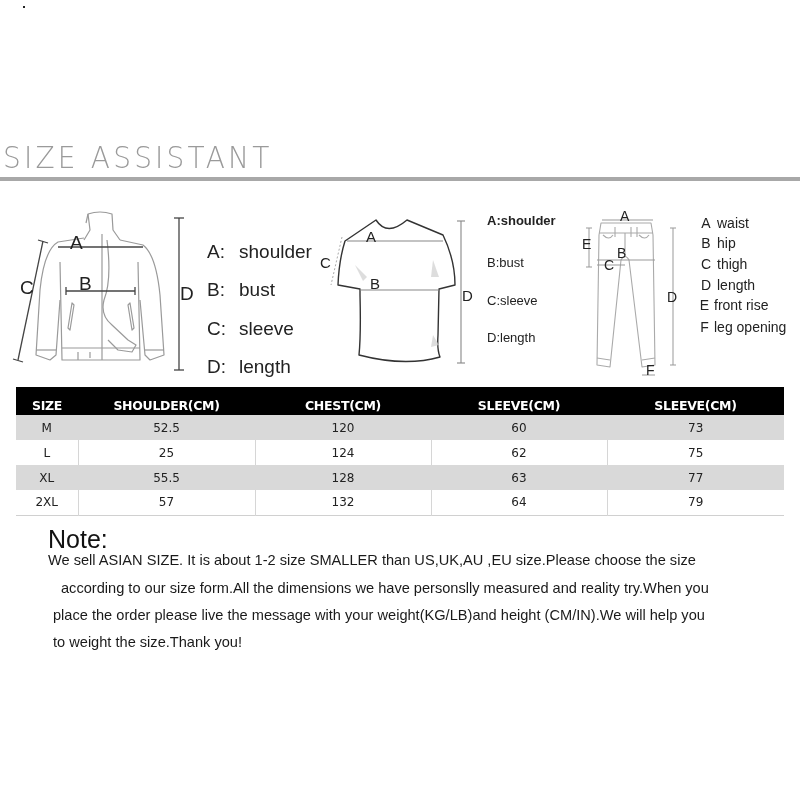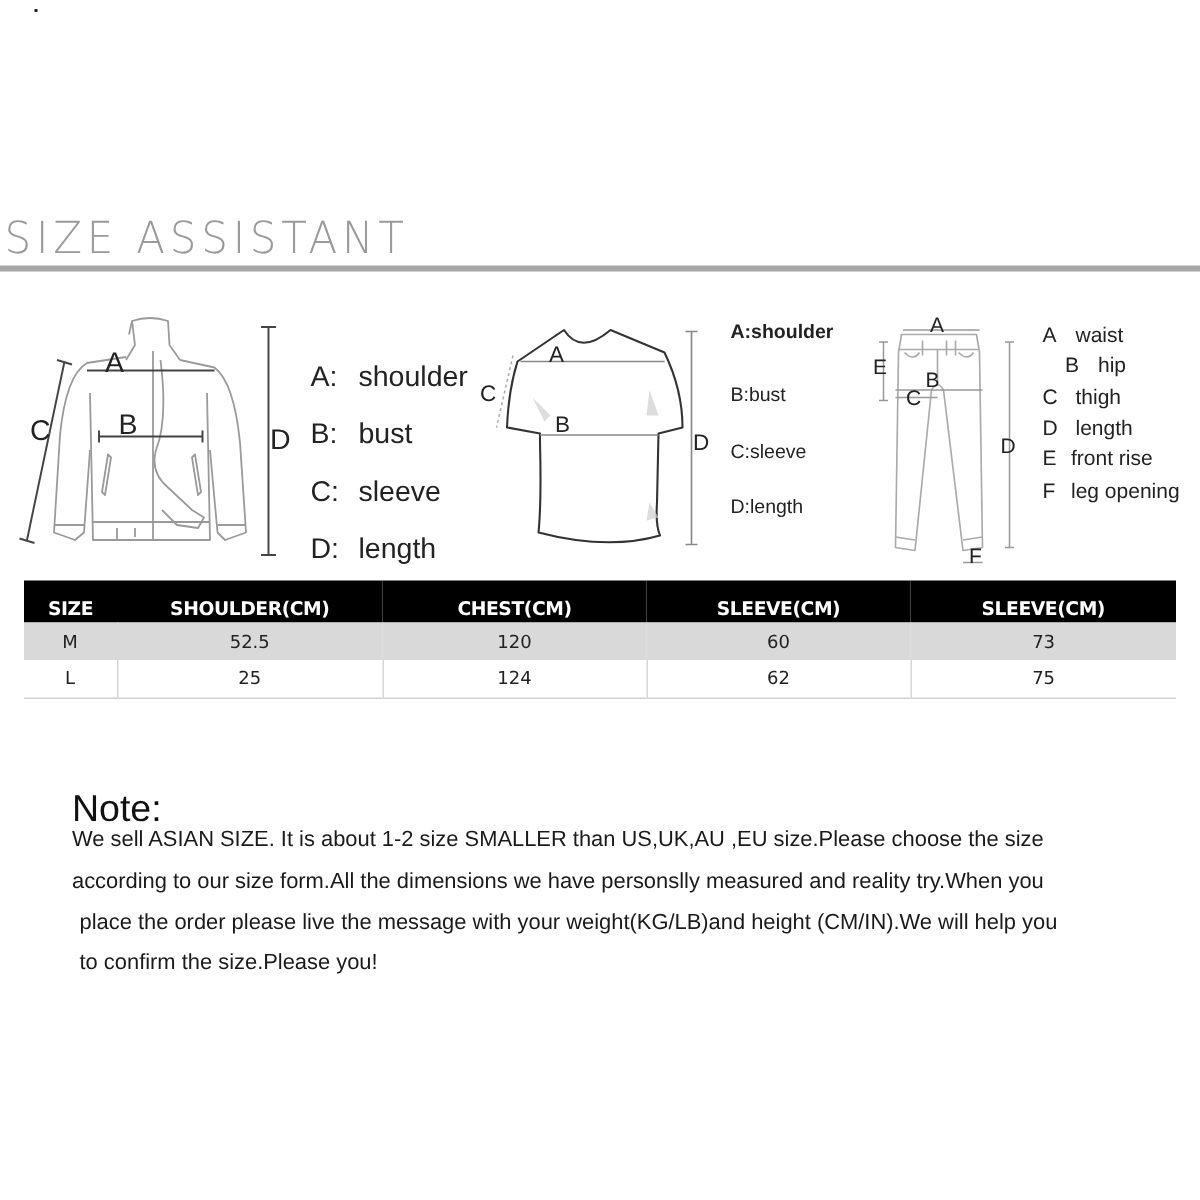--- a/index.html
+++ b/index.html
@@ -22,21 +22,21 @@
 
     .legend { position: absolute; white-space: nowrap; color: #222; }
     .legend .row { position: absolute; left: 0; white-space: nowrap; }
 
     
     .jl .row { font-size: 19px; }
     .jl .row .k { display: inline-block; width: 32px; }
     
     .tl .row { font-size: 13px; }
     
-    .pl .row { font-size: 14px; }
+    .pl .row { font-size: 14px; text-align: center; }
     .pl .row .k { display: inline-block; width: 22px; }
 
     table.sizes {
       position: absolute; left: 16px; top: 387px; width: 768px;
       border-collapse: collapse; font-family: "DejaVu Sans", sans-serif; font-size: 12px;
       table-layout: fixed;
     }
     table.sizes th {
       background: #000; color: #fff; font-weight: bold; height: 28px;
       padding-top: 8px; font-size: 12.5px; letter-spacing: -0.3px;
@@ -173,21 +173,21 @@
   <span class="lbl" style="left:45px;top:3px;font-size:14px;">A</span>
   <span class="lbl" style="left:42px;top:40px;font-size:14px;">B</span>
   <span class="lbl" style="left:29px;top:52px;font-size:14px;">C</span>
   <span class="lbl" style="left:92px;top:84px;font-size:14px;">D</span>
   <span class="lbl" style="left:7px;top:31px;font-size:14px;">E</span>
   <span class="lbl" style="left:71px;top:157px;font-size:14px;">F</span>
 </div>
 
 <div class="legend pl" style="left:695px;top:215px;width:105px;height:125px;">
   <div class="row" style="top:0px;"><span class="k">A</span><span>waist</span></div>
-  <div class="row" style="top:20px;margin-left:15px;"><span class="k">B</span><span>hip</span></div>
+  <div class="row" style="top:20px;"><span class="k">B</span><span>hip</span></div>
   <div class="row" style="top:41px;"><span class="k">C</span><span>thigh</span></div>
   <div class="row" style="top:62px;"><span class="k">D</span><span>length</span></div>
   <div class="row" style="top:82px;"><span class="k" style="width:19px;">E</span><span>front  rise</span></div>
   <div class="row" style="top:104px;"><span class="k" style="width:19px;">F</span><span>leg opening</span></div>
 </div>
 
 <table class="sizes">
   <colgroup>
     <col style="width:62px">
       <col style="width:177px">
@@ -212,20 +212,34 @@
       <td>60</td>
       <td>73</td>
     </tr>
     <tr class="even">
       <td>L</td>
       <td>25</td>
       <td>124</td>
       <td>62</td>
       <td>75</td>
     </tr>
+    <tr class="odd">
+      <td>XL</td>
+      <td>55.5</td>
+      <td>128</td>
+      <td>63</td>
+      <td>77</td>
+    </tr>
+    <tr class="even">
+      <td>2XL</td>
+      <td>57</td>
+      <td>132</td>
+      <td>64</td>
+      <td>79</td>
+    </tr>
   </tbody>
 </table>
 
 <div class="note-title">Note:</div>
 <div class="note-line" style="left:48px;top:552px;">We sell ASIAN SIZE. It is about 1-2 size SMALLER than US,UK,AU ,EU size.Please choose the size</div>
-<div class="note-line" style="left:48px;top:580px;text-align:center;">according to our size form.All the dimensions we have personslly measured and reality try.When you</div>
+<div class="note-line" style="left:61px;top:580px;text-align:center;">according to our size form.All the dimensions we have personslly measured and reality try.When you</div>
 <div class="note-line" style="left:53px;top:607px;">place the order please live the message with your weight(KG/LB)and height (CM/IN).We will help you</div>
-<div class="note-line" style="left:53px;top:634px;">to confirm the size.Please you!</div>
+<div class="note-line" style="left:53px;top:634px;">to weight the size.Thank you!</div>
 
 </body></html>

